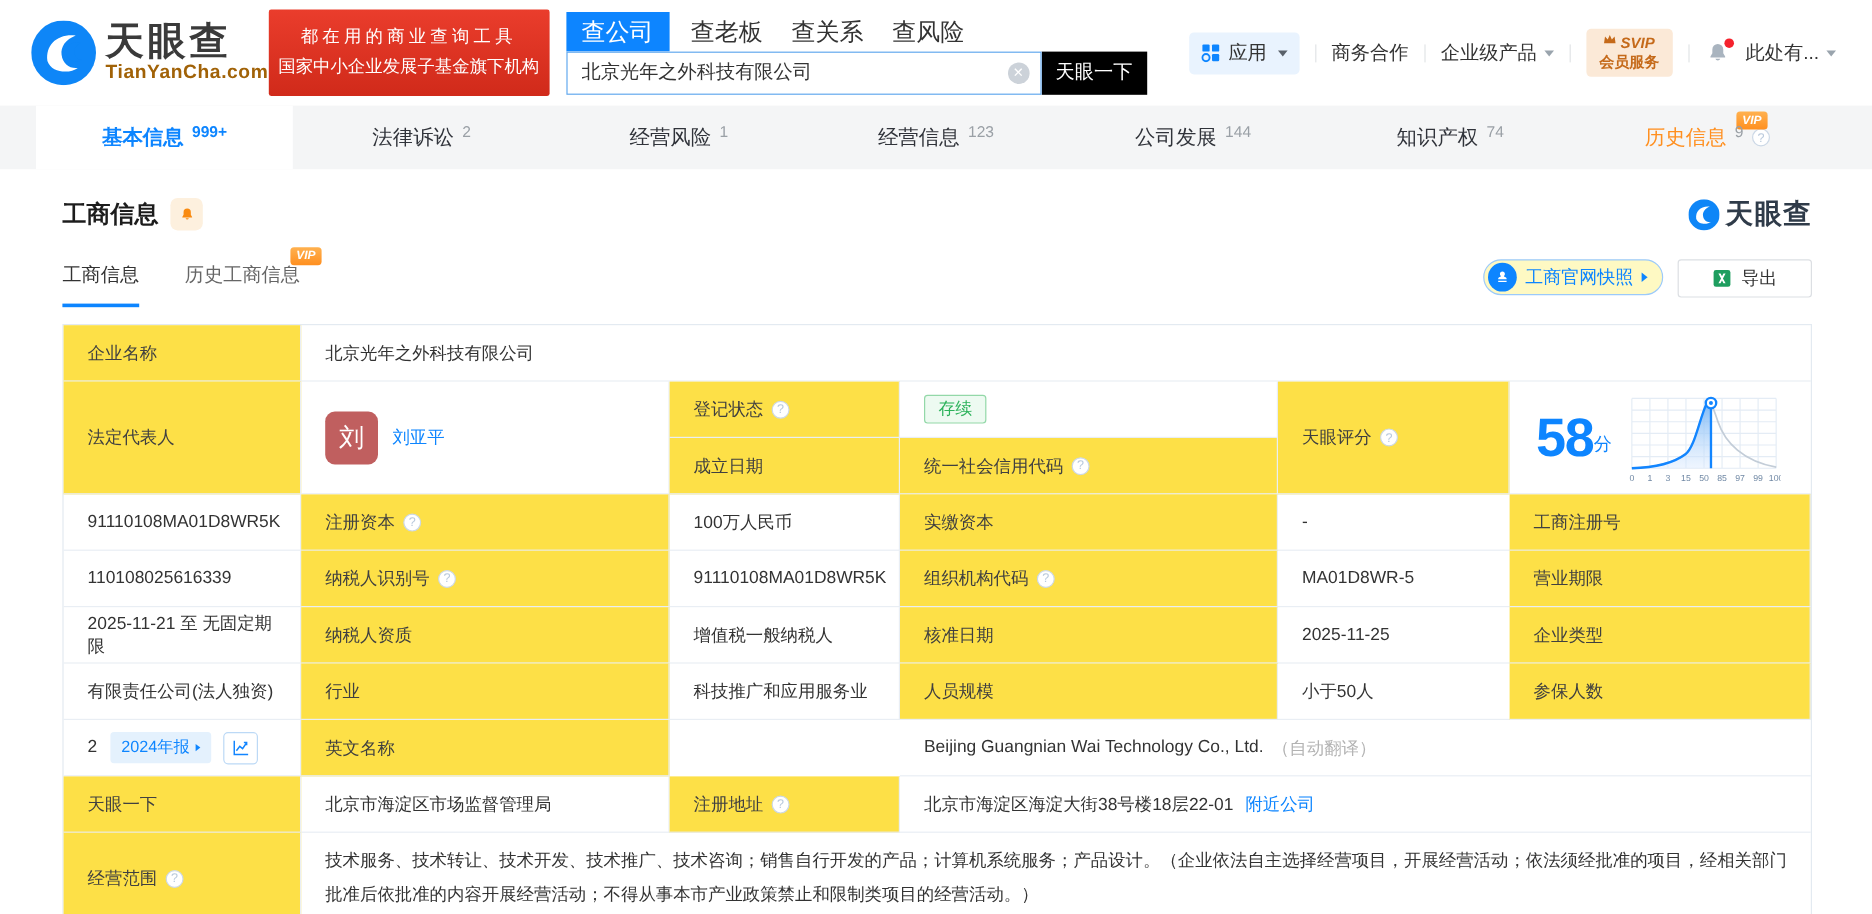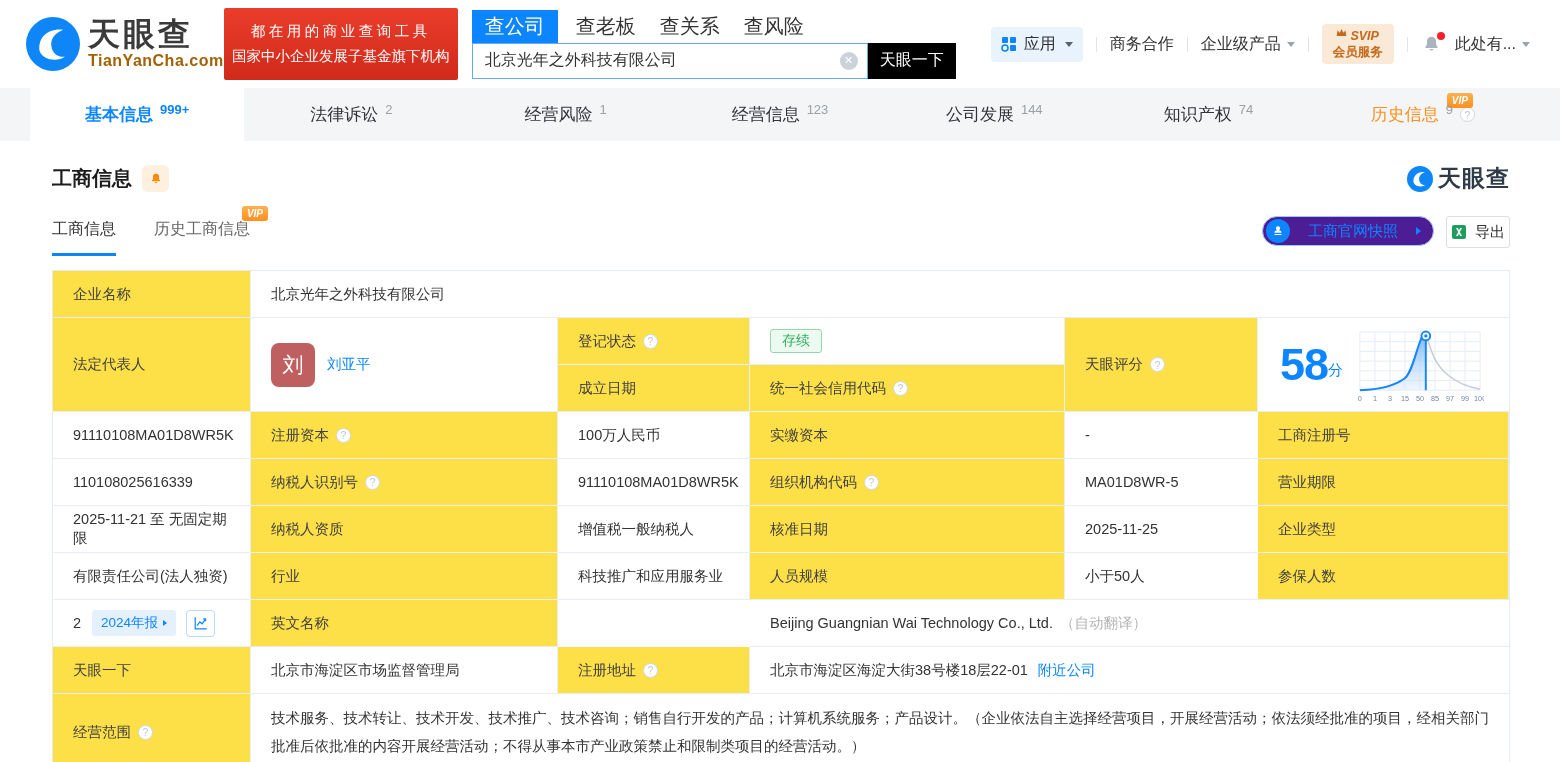--- a/index.html
+++ b/index.html
@@ -61,26 +61,26 @@
   align-items:center; justify-content:center; margin-left:10px; cursor:pointer; }
 .watermark { margin-left:auto; display:flex; align-items:center; gap:5px; }
 .wm-text { font-size:23px; font-weight:700; color:#2f3b49; letter-spacing:1px; }
 .subtab-row { display:flex; align-items:flex-end; justify-content:space-between; margin-top:22px; }
 .subtabs { display:flex; gap:38px; font-size:16px; }
 .subtab { position:relative; padding-bottom:13px; color:#666; cursor:pointer; }
 .subtab.active { color:#333; border-bottom:3px solid #0d85ff; }
 .vipbadge2 { position:absolute; top:-13px; right:-18px; background:linear-gradient(180deg,#ffb14f,#ff8f1f);
   color:#fff; font-size:10px; font-weight:700; font-style:italic; padding:1px 5px; border-radius:3px; line-height:1.3; }
 .actions { display:flex; gap:12px; padding-bottom:8px; }
-.btn-snapshot { display:flex; align-items:center; gap:18px; height:30px; border:1px solid #9ccafa;
-  border-radius:16px; background:#4c1d95; color:#0d85ff; font-size:15px; padding:0 12px 0 3px; cursor:pointer; font-family:inherit; }
+.btn-snapshot { display:flex; align-items:center; gap:7px; height:30px; border:1px solid #9ccafa;
+  border-radius:16px; background:#fef9c3; color:#0d85ff; font-size:15px; padding:0 12px 0 3px; cursor:pointer; font-family:inherit; }
 .stamp-circle { width:24px; height:24px; border-radius:50%; background:#0d85ff; display:flex; align-items:center; justify-content:center; }
 .tri-r { width:0; height:0; border-top:4px solid transparent; border-bottom:4px solid transparent; border-left:5px solid #0d85ff; }
 .btn-export { display:flex; align-items:center; gap:8px; height:32px; border:1px solid #dcdfe3;
-  border-radius:3px; background:#fff; color:#333; font-size:15px; padding:0 4px; cursor:pointer; font-family:inherit; }
+  border-radius:3px; background:#fff; color:#333; font-size:15px; padding:0 28px; cursor:pointer; font-family:inherit; }
 
 .info-table { display:grid; grid-template-columns:198px 307px 192px 315px 193px 1fr;
   grid-template-rows:repeat(9,47px) minmax(74px,auto); border:1px solid #e3eaf1; margin-top:14px;
   font-size:14.5px; color:#333; }
 .cell { display:flex; align-items:center; padding:0 20px; border-right:1px solid #e9eef4;
   border-bottom:1px solid #e9eef4; }
 .lbl { background:#fde047; color:#404040; }
 .edge { border-right:0; }
 .bot { border-bottom:0; }
 .rspan2 { grid-row:span 2;text-align:center; }

